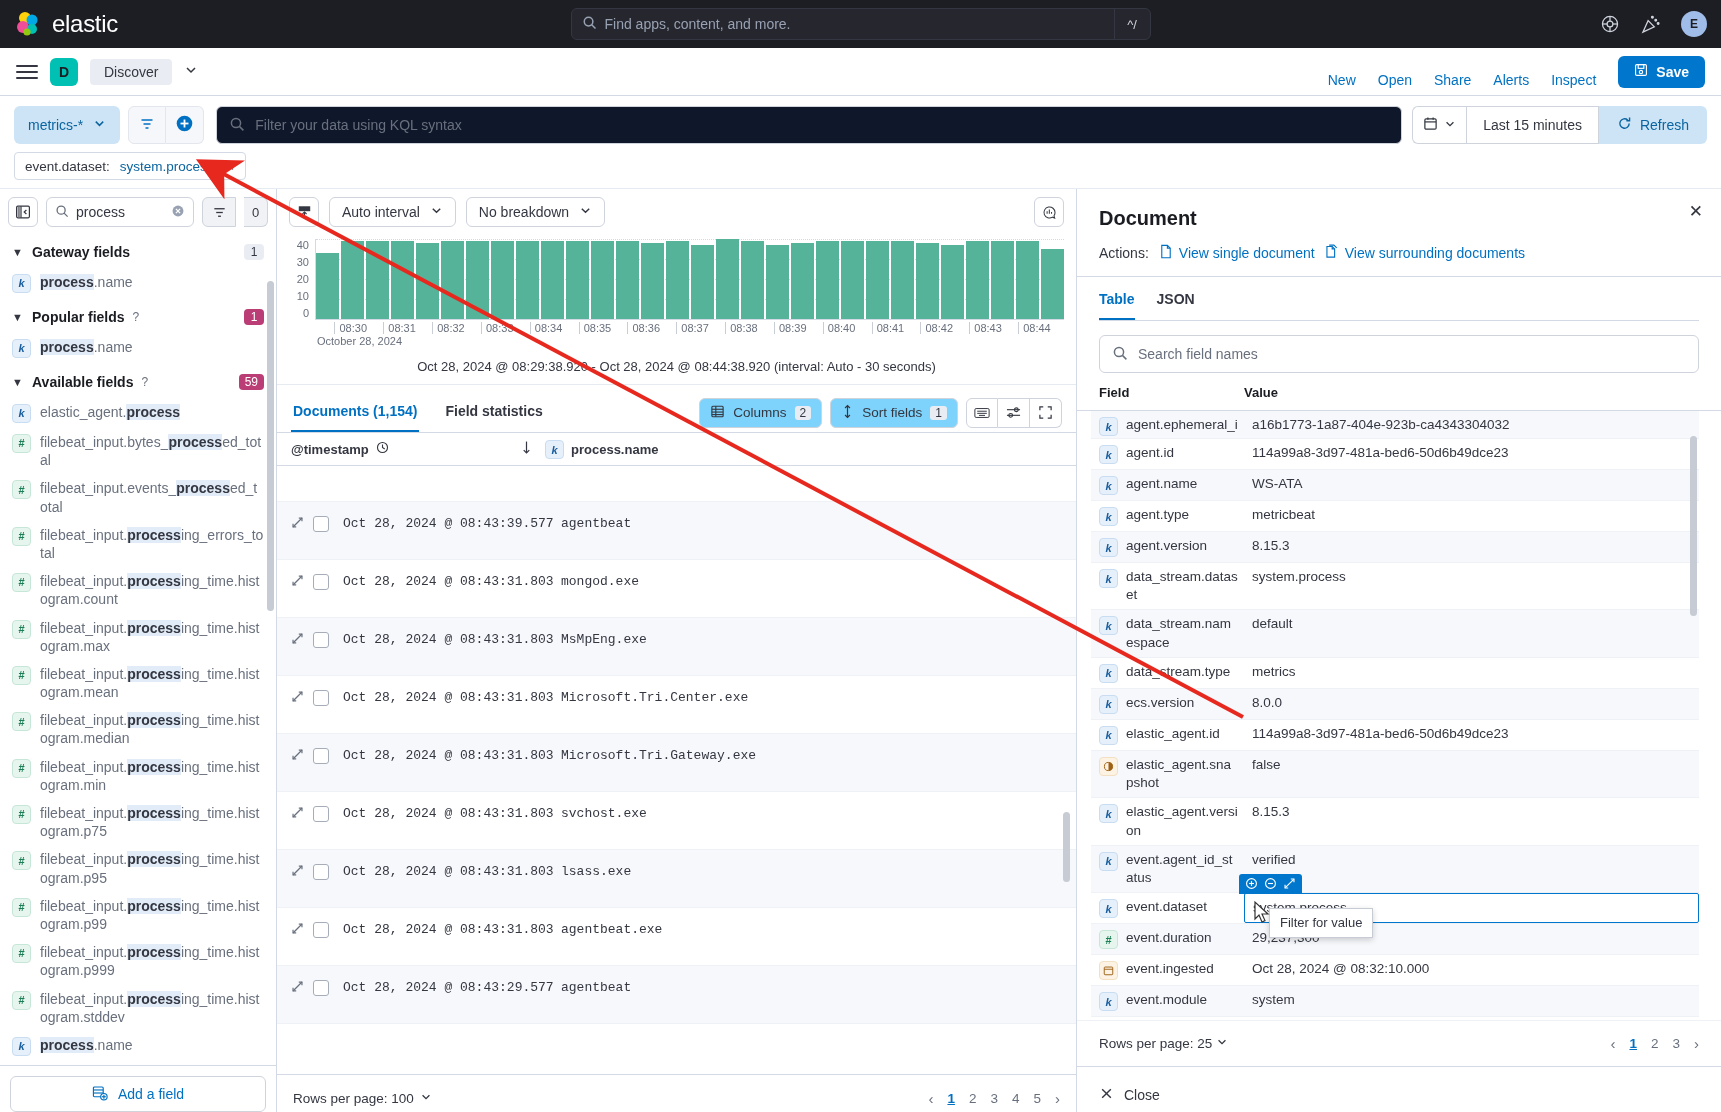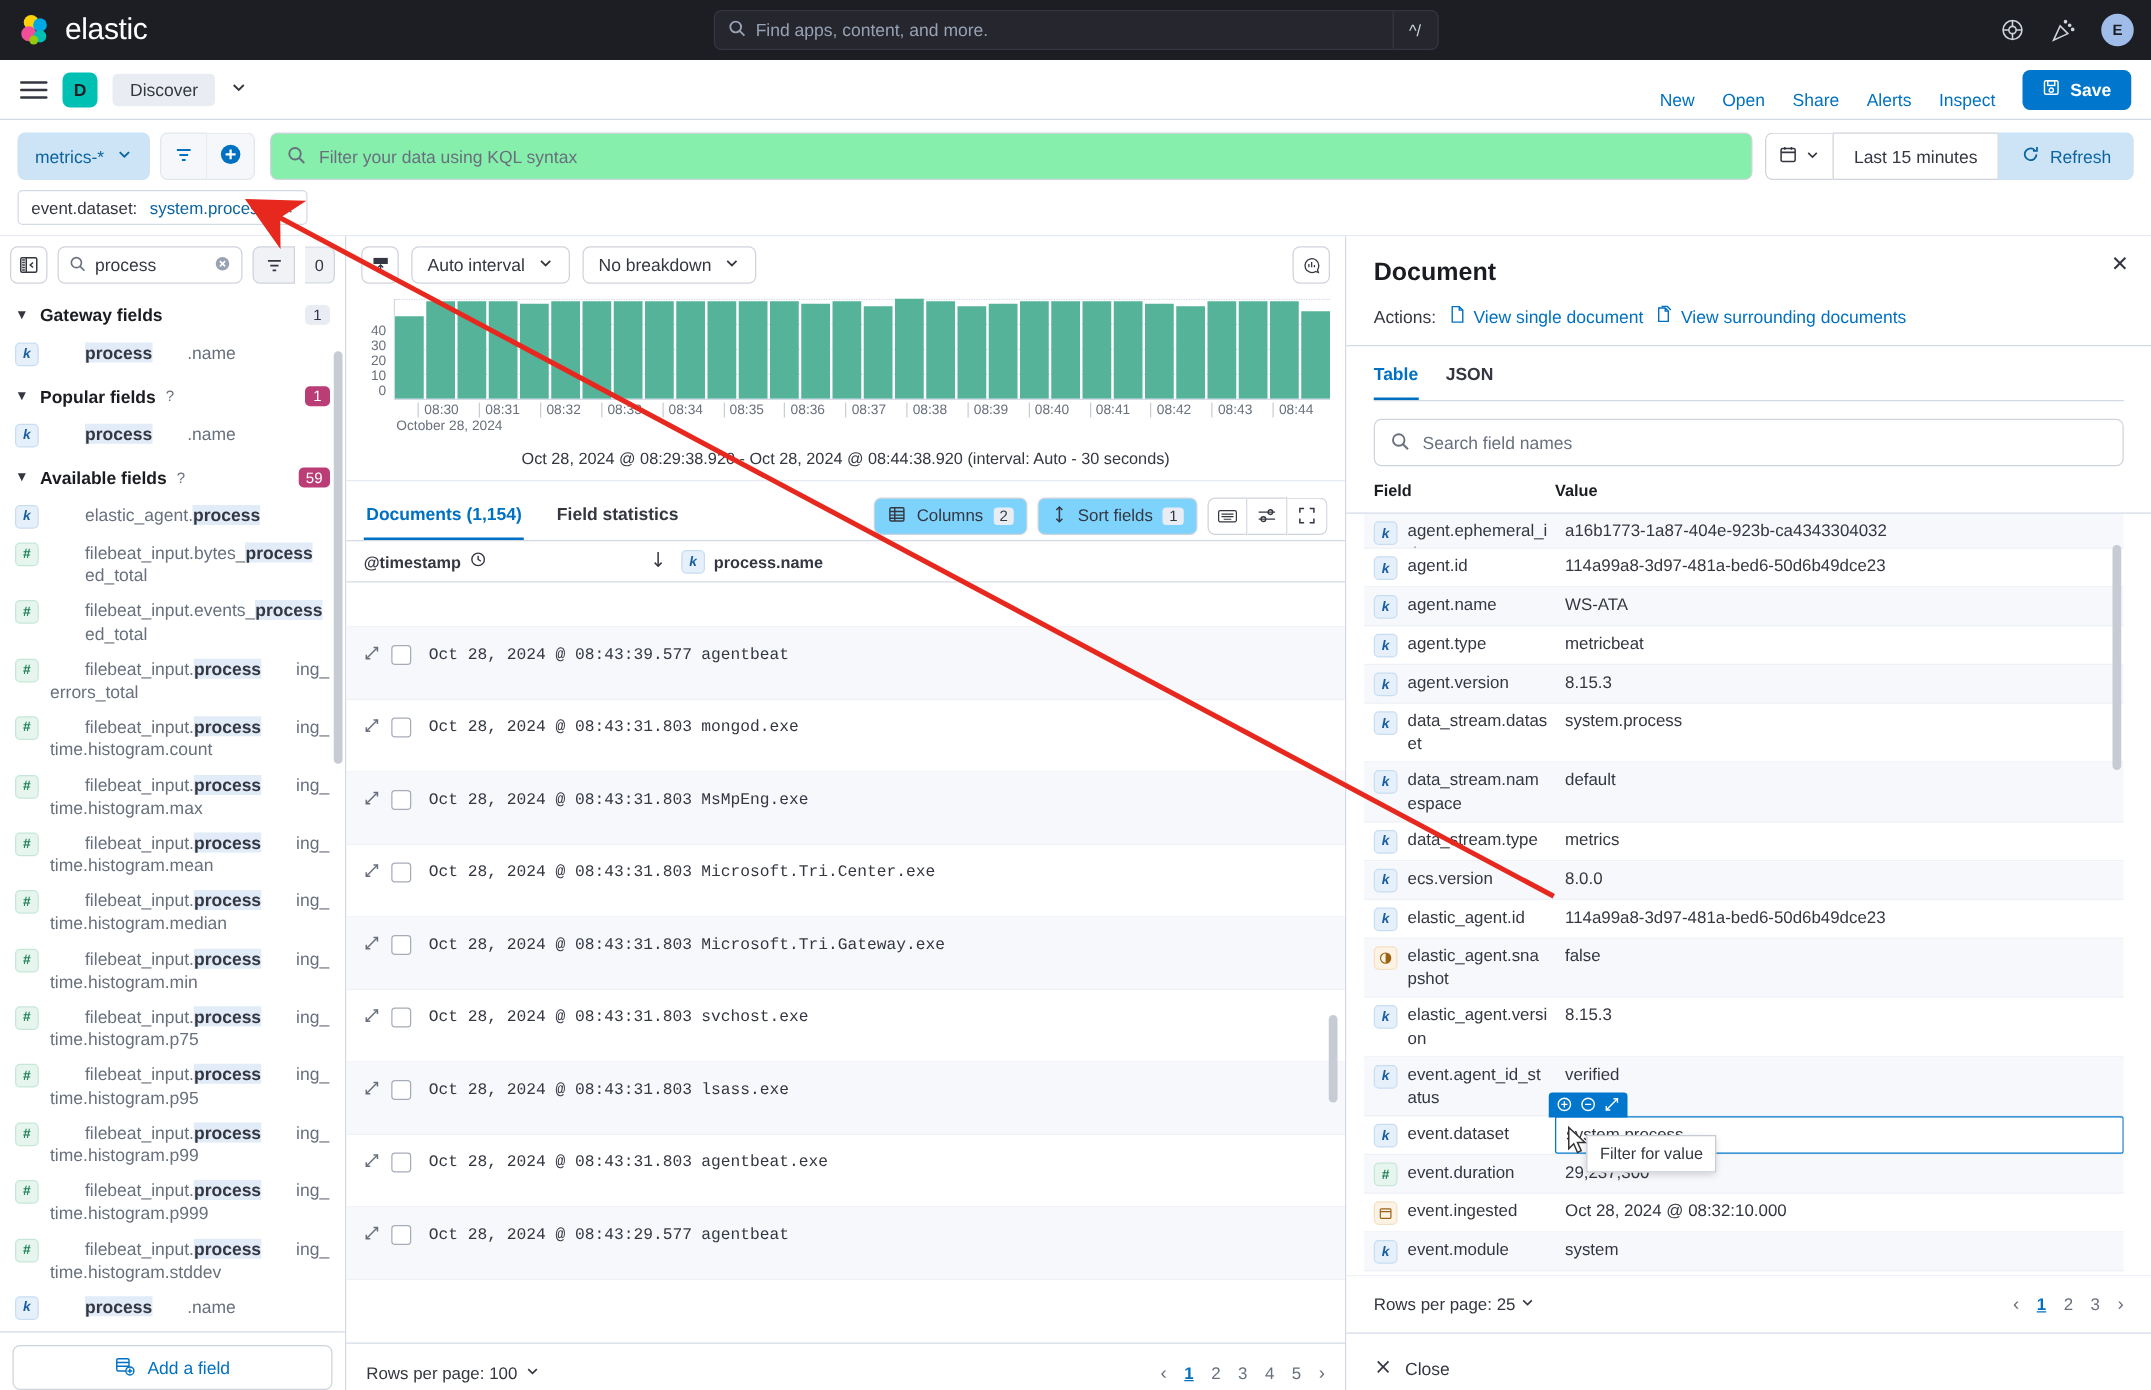--- a/index.html
+++ b/index.html
@@ -73,21 +73,21 @@
     display: flex; align-items: center; gap: 10px; padding: 0 14px;
     font-size: 14px; cursor: pointer;
   }
   .qb-iconbtn {
     height: 38px; width: 38px; background: #f5f7fa; border: 1px solid #e3e6ec;
     display: flex; align-items: center; justify-content: center; cursor: pointer;
   }
   .qb-iconbtn.first { margin-left: 8px; border-radius: 6px 0 0 6px; }
   .qb-iconbtn.second { border-radius: 0 6px 6px 0; border-left: none; }
   .kql-input {
-    flex: 1; height: 38px; margin-left: 12px; background: #86efac;
+    flex: 1; height: 38px; margin-left: 12px; background: #0f172a;
     border: 1px solid #cfd3dc; border-radius: 6px; display: flex;
     align-items: center; padding: 0 12px; gap: 10px; color: #69707d;
   }
   .kql-input .ph { color: #69707d; font-size: 14px; }
   .date-btn {
     margin-left: 10px; height: 38px; background: #fff; border: 1px solid #cfd3dc;
     border-right: none; border-radius: 6px 0 0 6px; display: flex; align-items: center;
     gap: 6px; padding: 0 10px; cursor: pointer;
   }
   .date-range {
@@ -160,21 +160,21 @@
   .ftype {
     flex: none; width: 19px; height: 19px; border-radius: 4px; font-size: 11px;
     display: flex; align-items: center; justify-content: center; font-weight: bold;
     margin-top: 1px;
   }
   .ftype.k { background: #e6f0fa; color: #1a5e9e; border: 1px solid #c8ddf2; font-style: italic; }
   .ftype.n { background: #e6f5ee; color: #1a7f55; border: 1px solid #c6e7d8; }
   .ftype.d { background: #fdf3e4; color: #9c6114; border: 1px solid #f3e0c2; }
   .fname { font-size: 14px; color: #343741; word-break: break-all; }
   .fname b { font-weight: bold; background: #e1ecf8; }
-  .fname .dim { color: #69707d; padding-left: 28px; }
+  .fname .dim { color: #69707d; }
   .sb-footer { border-top: 1px solid #d3dae6; padding: 10px; background: #fff; }
   .add-field {
     width: 100%; height: 36px; border: 1px solid #cfd3dc; border-radius: 6px;
     background: #fff; display: flex; align-items: center; justify-content: center;
     gap: 10px; color: #0071c2; font-size: 14px; cursor: pointer;
     font-family: "Liberation Sans", sans-serif;
   }
   .sb-scrollbar {
     position: absolute; right: 2px; top: 48px; width: 7px; height: 330px;
     background: #c6cbd4; border-radius: 4px;
@@ -191,21 +191,21 @@
   }
   .chart-select {
     height: 30px; border: 1px solid #cfd3dc; border-radius: 6px; background: #fff;
     display: flex; align-items: center; gap: 10px; padding: 0 12px;
     font-size: 14px; cursor: pointer;
   }
   .chart-right-btn { margin-left: auto; }
   .chart-body { margin-top: 12px; display: flex; }
   .y-axis {
     width: 26px; height: 80px; display: flex; flex-direction: column;
-    justify-content: flex-end; align-items: flex-end;
+    justify-content: space-between; align-items: flex-end;
     font-size: 11px; color: #69707d; padding-right: 6px;
   }
   .plot {
     flex: 1; height: 80px; position: relative;
     border-left: 1px solid #d3dae6;
   }
   .plot .gridline {
     position: absolute; left: 0; right: 0; border-top: 1px dotted #d3dae6;
   }
   .bars { position: absolute; inset: 0; display: flex; align-items: flex-end; gap: 2px; }

